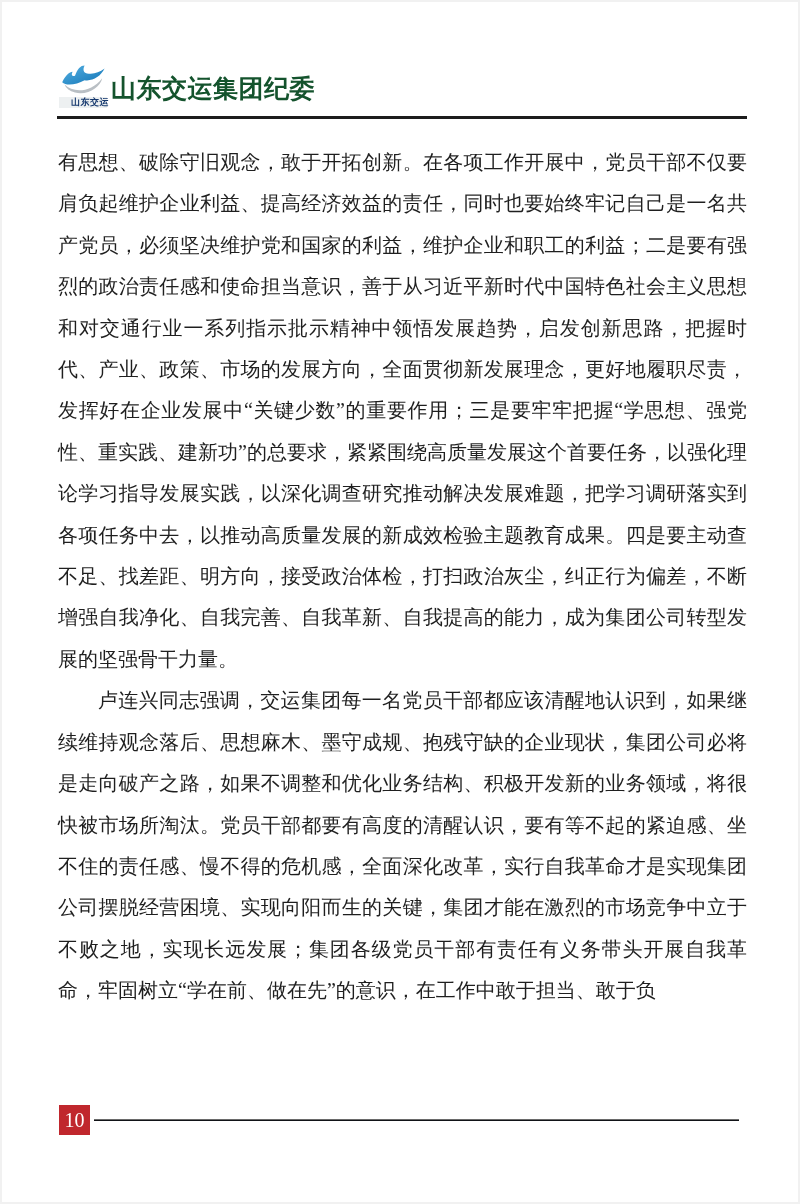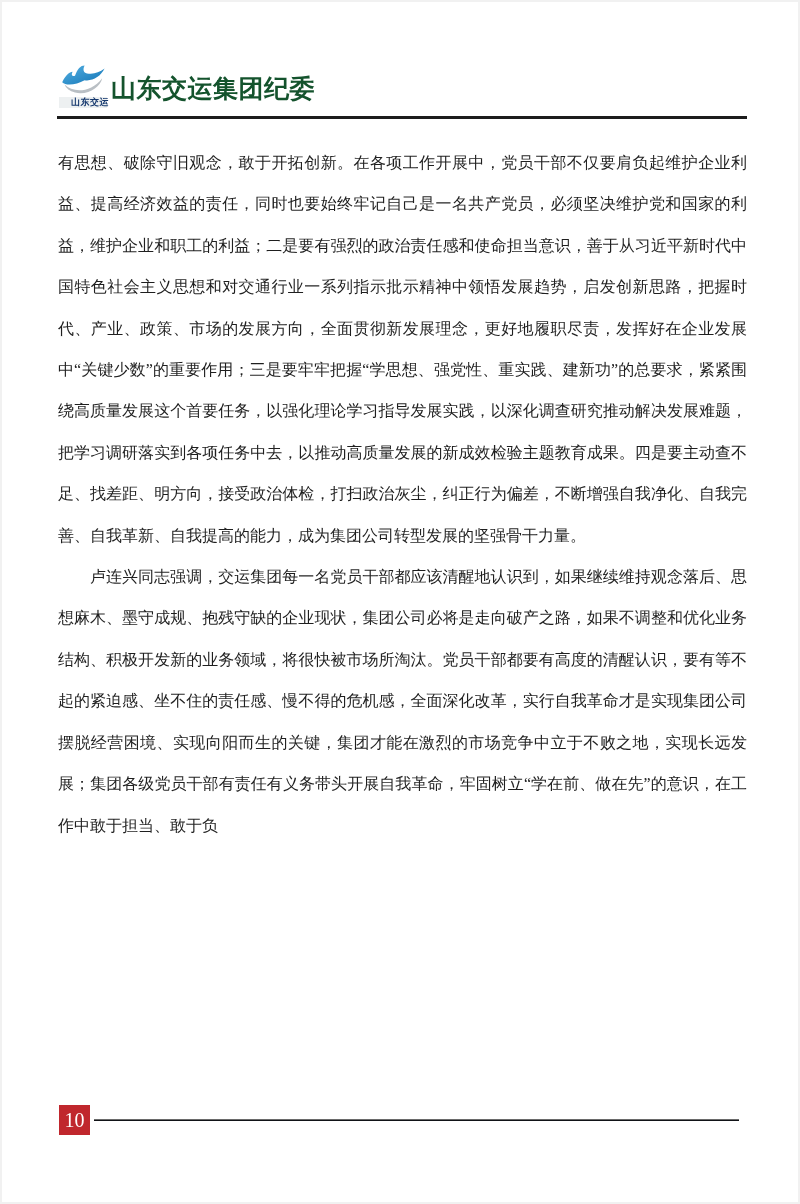--- a/index.html
+++ b/index.html
@@ -48,21 +48,21 @@
     letter-spacing:.5px;white-space:nowrap;
   }
   .header-rule{
     position:absolute;left:55px;top:114px;width:690px;height:3px;
     background:var(--rule-dark);
   }
 
   
   .doc-body{
     position:absolute;left:56px;top:140px;width:689px;
-    font-size:16px;line-height:41.4px;
+    font-size:20px;line-height:41.4px;
     text-align:justify;
     color:var(--text-ink);
   }
   .doc-body p{margin:0;}
   .doc-body p.indent{text-indent:2em;}
 
   
   .page-footer{
     position:absolute;left:57px;top:1103px;width:680px;height:30px;
     display:flex;align-items:center;gap:4px;

